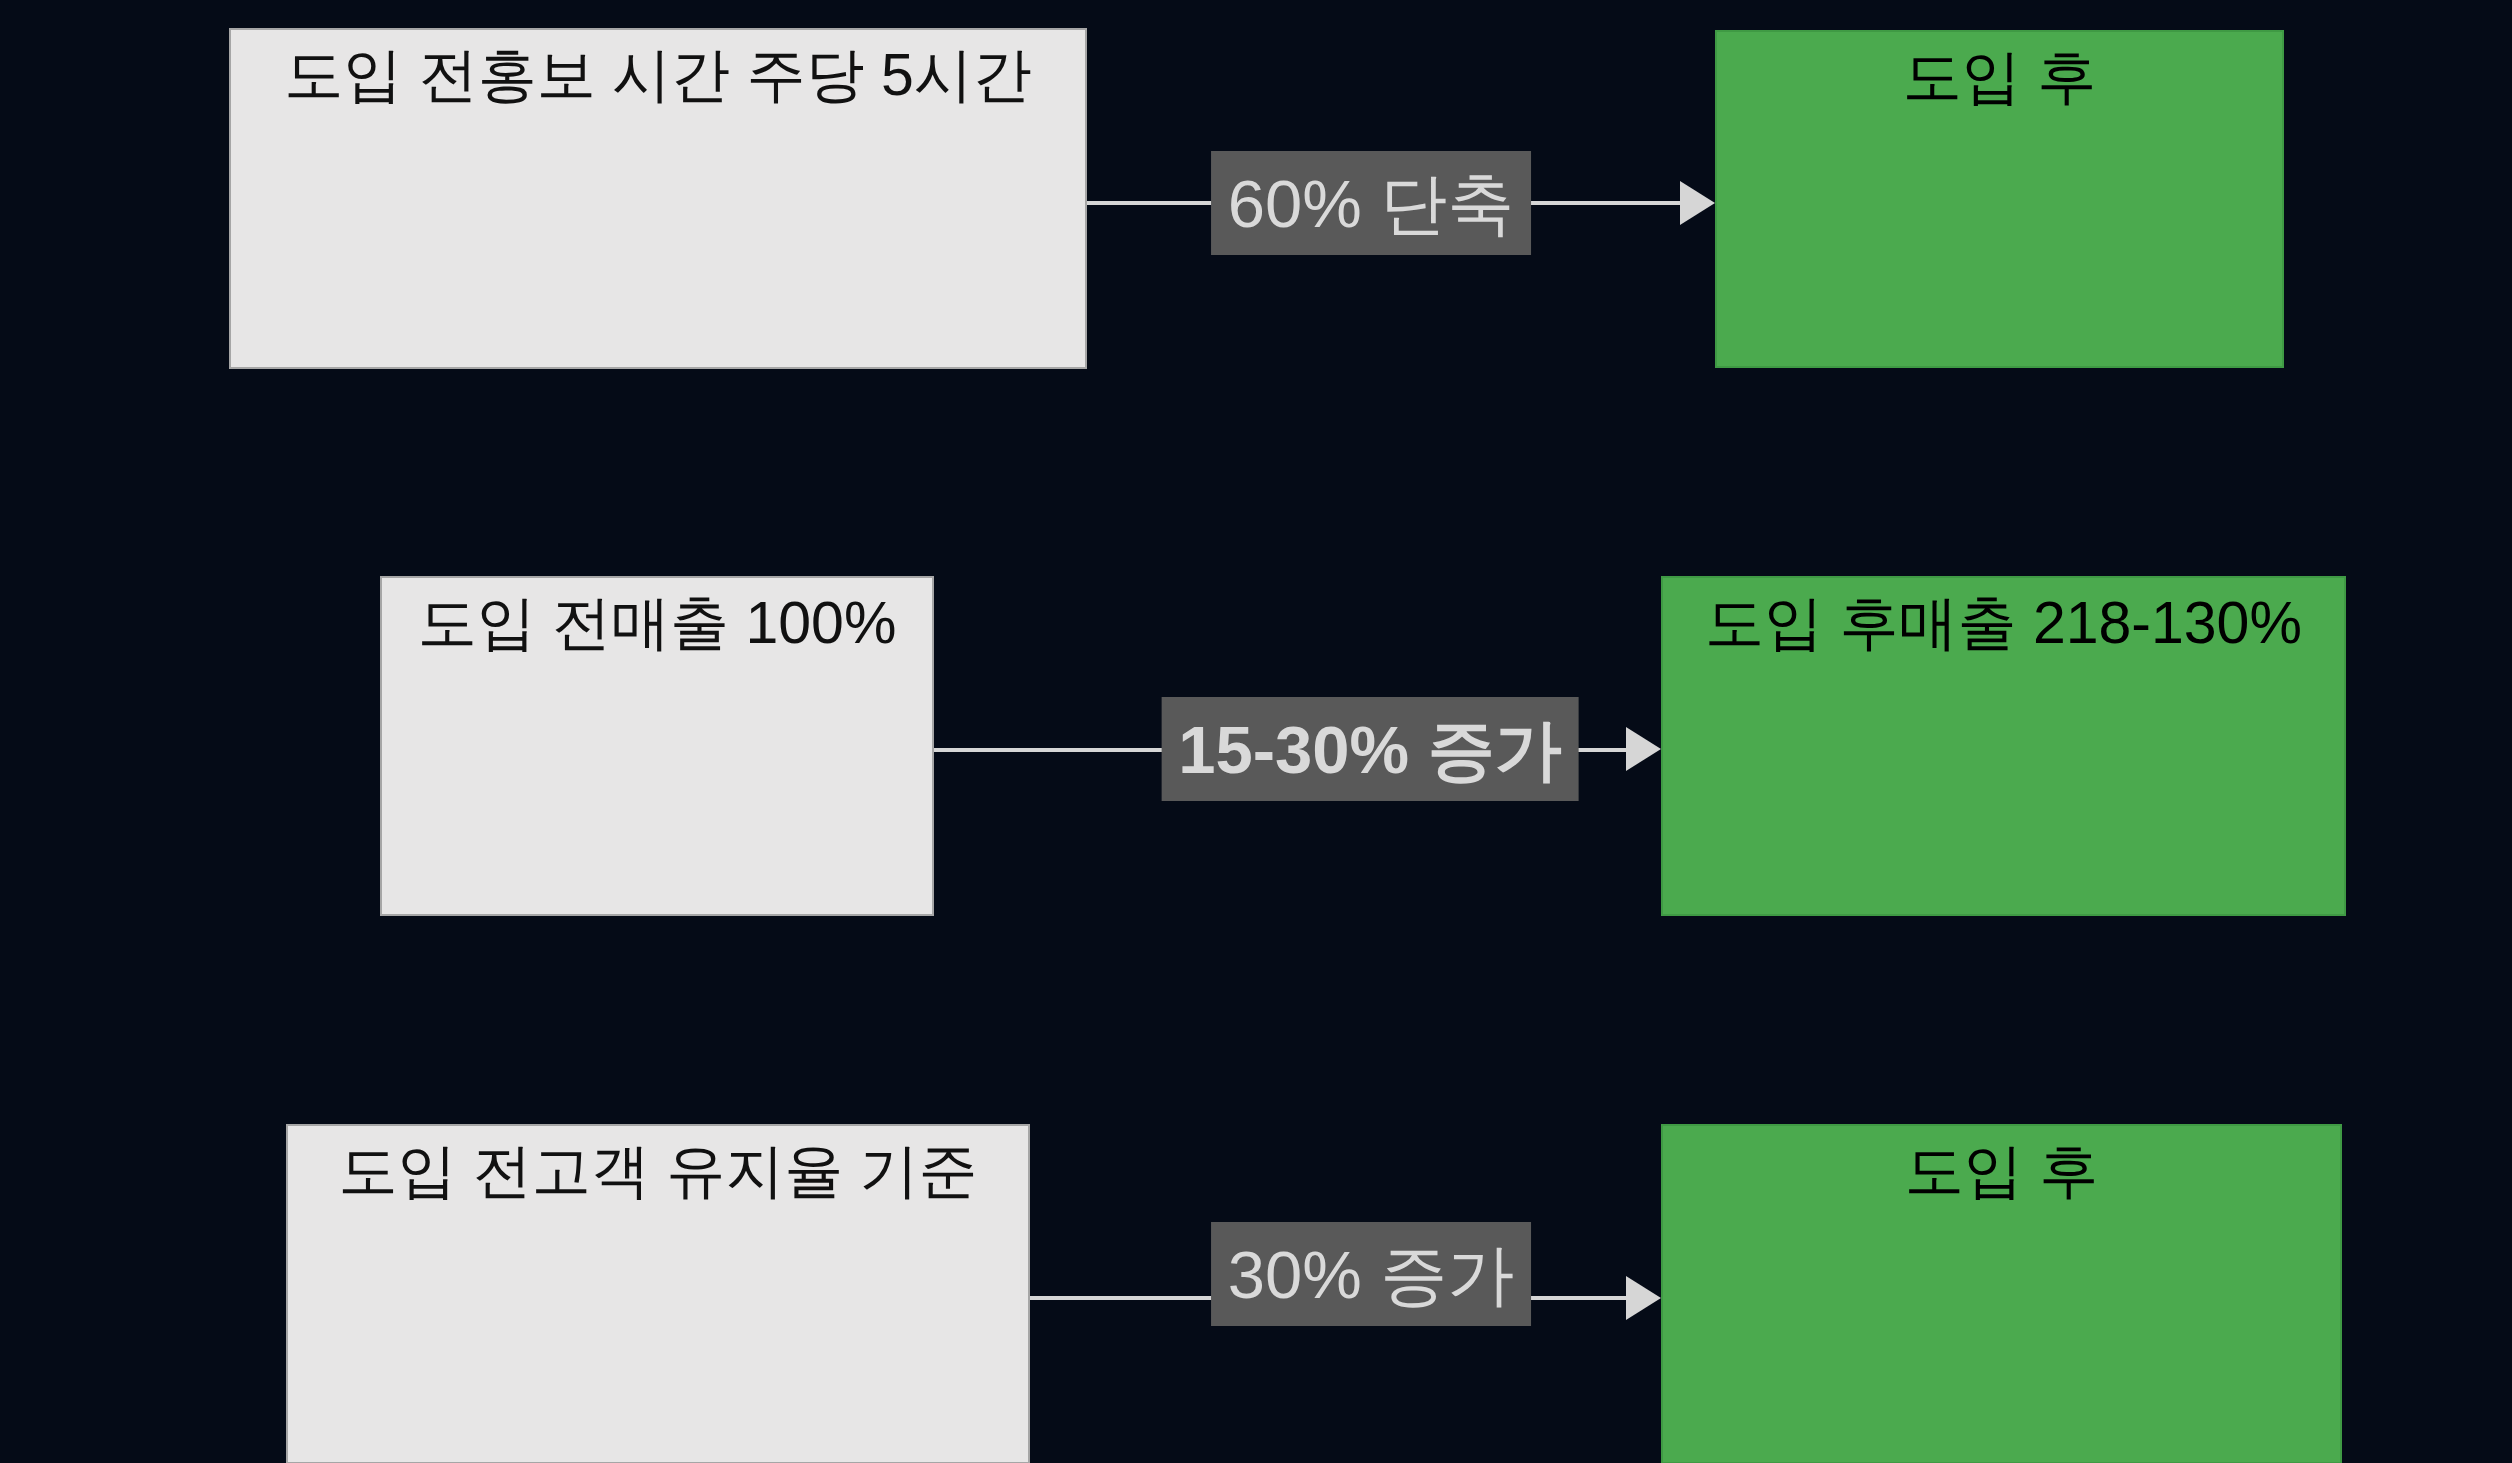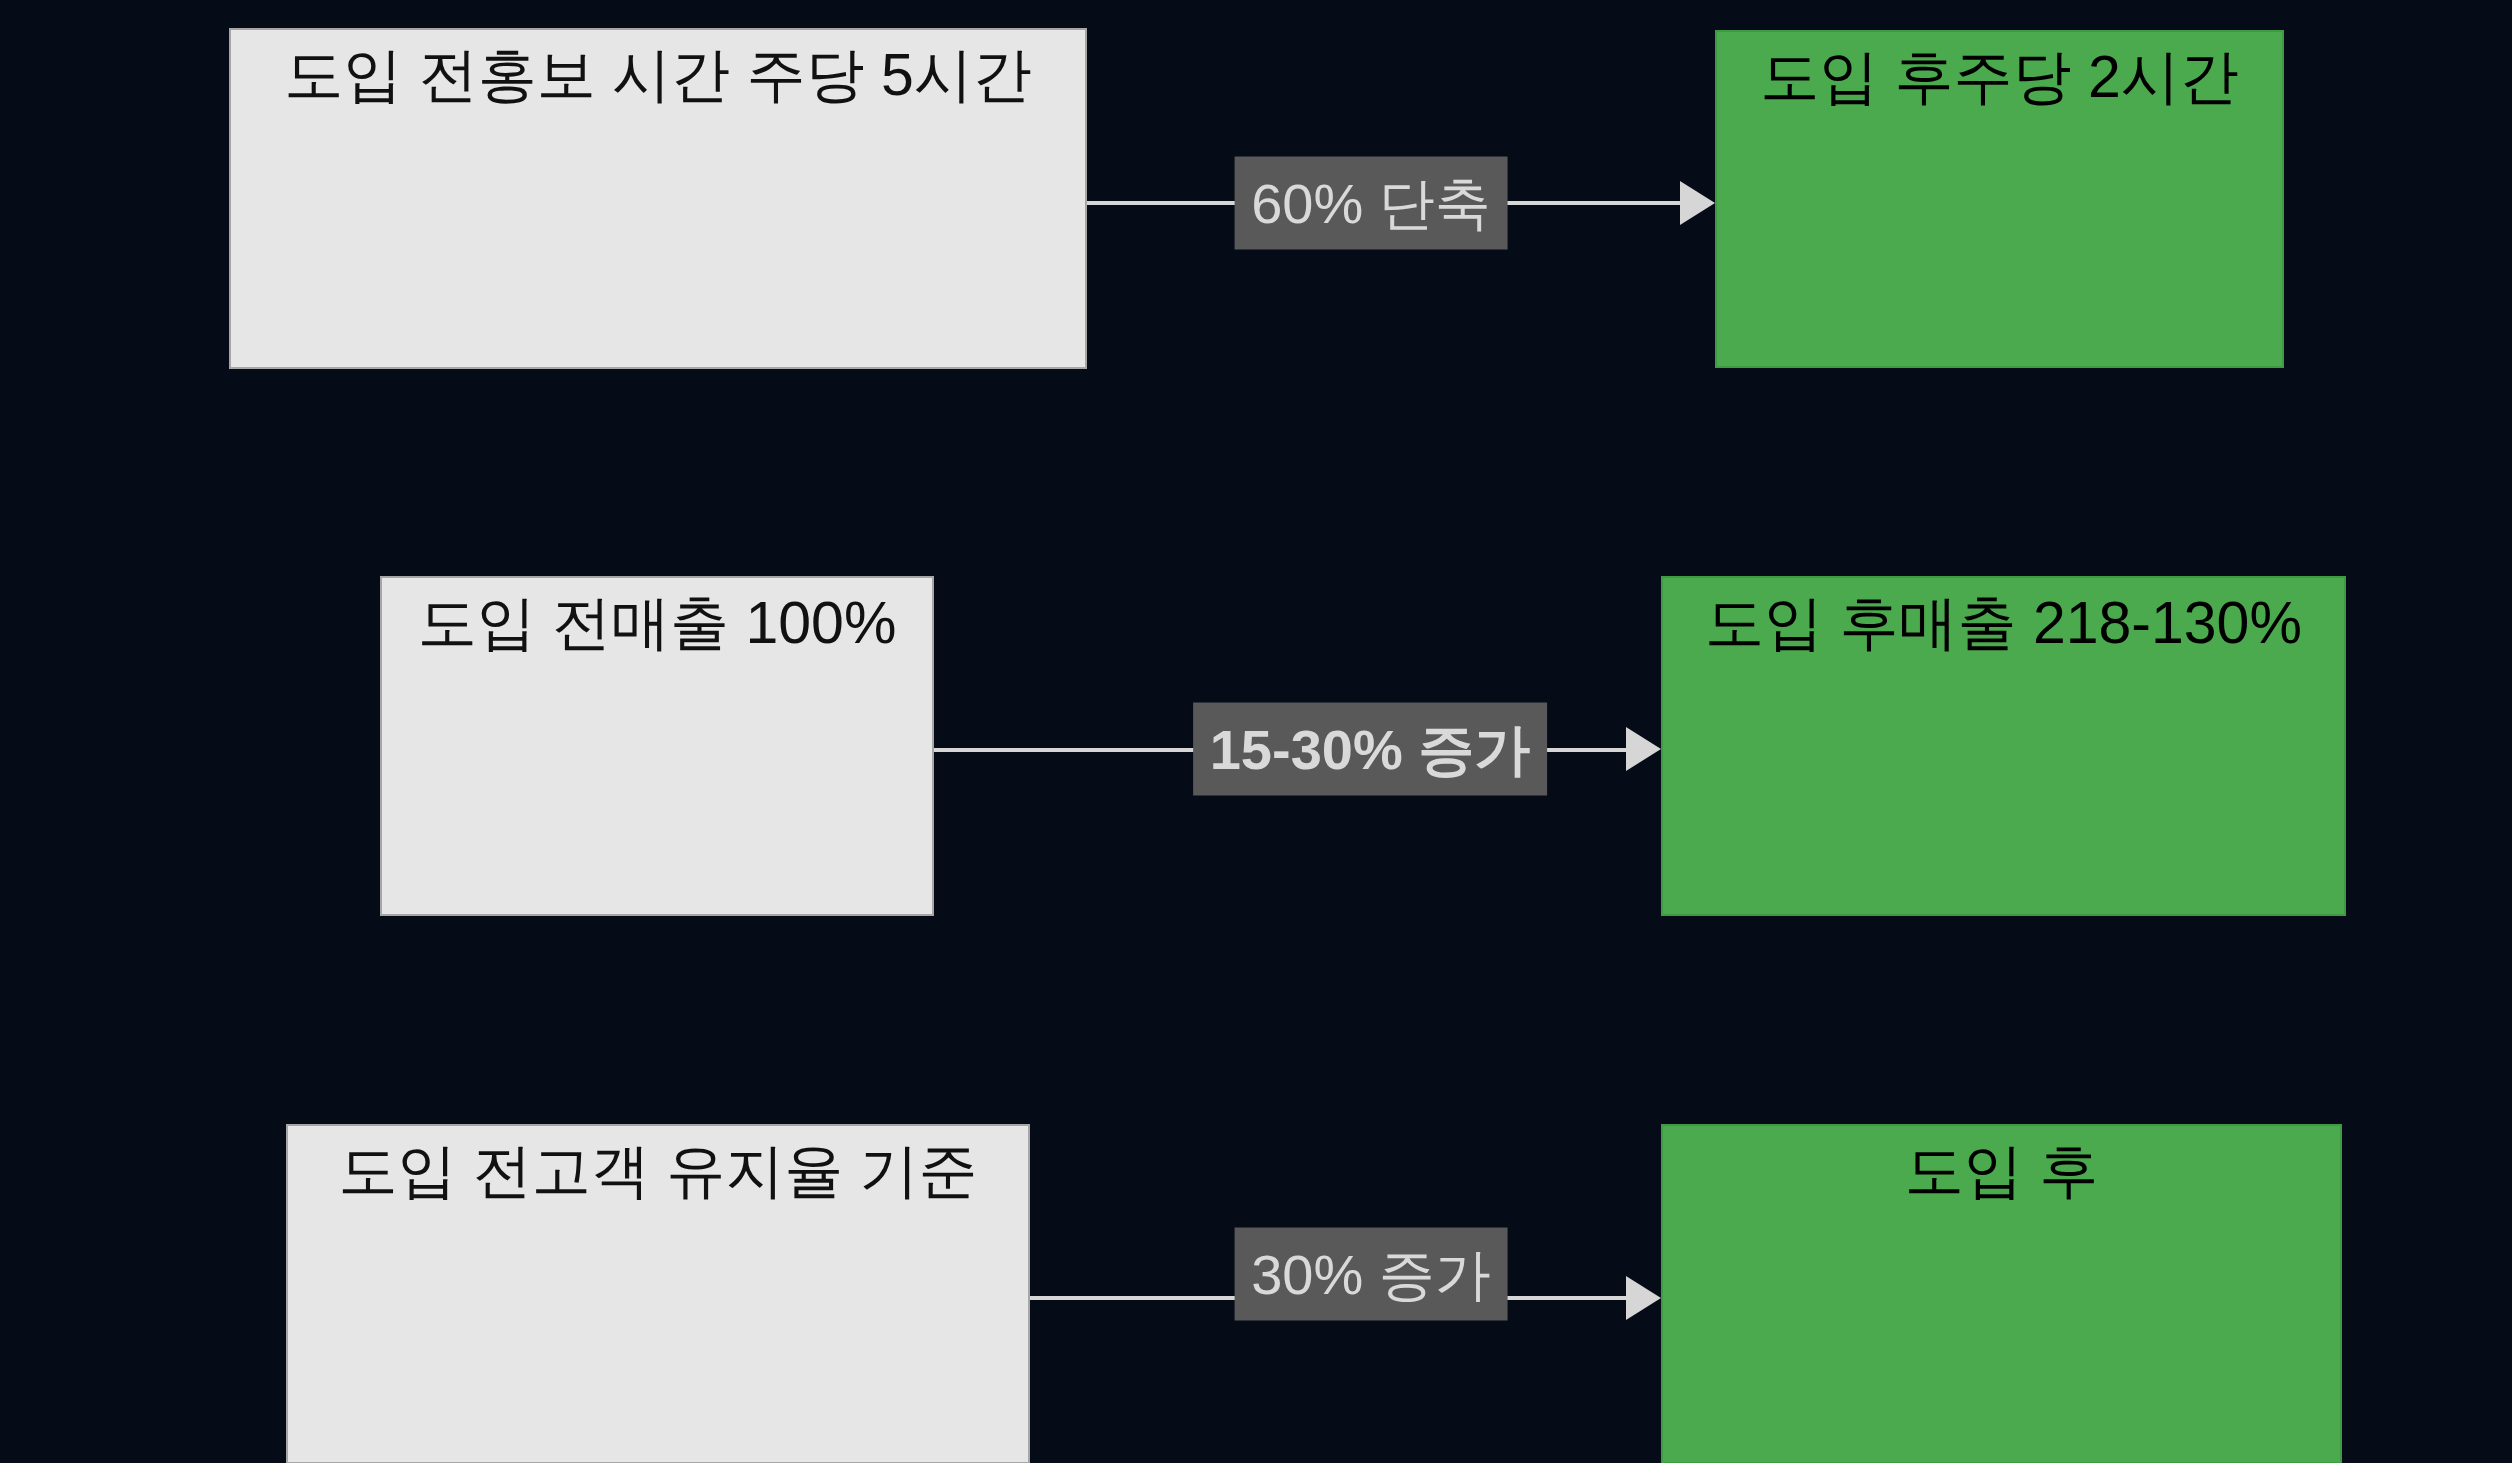--- a/index.html
+++ b/index.html
@@ -52,21 +52,21 @@
     height: 0;
     border-top: 22px solid transparent;
     border-bottom: 22px solid transparent;
     border-left: 35px solid var(--arrow, #d6d6d6);
   }
   .chip {
     position: absolute;
     transform: translate(-50%, -50%);
     background: var(--chip-bg, #595959);
     color: var(--chip-text, #d9d9d9);
-    font-size: 56px;
+    font-size: 67px;
     line-height: 1;
     padding: 18.5px 16.6px;
     white-space: nowrap;
     display: flex;
     align-items: center;
     justify-content: center;
     text-align: center;
   }
 
   
@@ -97,21 +97,20 @@
 
   <div class="box before-box r1-before">
     <div class="box-line">도입 전</div>
     <div class="box-line">홍보 시간 주당 5시간</div>
   </div>
   <div class="connector-line r1-line"></div>
   <div class="arrow-head r1-arrow"></div>
   <div class="chip r1-chip">60% 단축</div>
   <div class="box after-box r1-after">
     <div class="box-line">도입 후</div>
-    <div class="box-line">주당 2시간</div>
   </div>
 
   <div class="box before-box r2-before">
     <div class="box-line">도입 전</div>
     <div class="box-line">매출 100%</div>
   </div>
   <div class="connector-line r2-line"></div>
   <div class="arrow-head r2-arrow"></div>
   <div class="chip r2-chip">15-30% 증가</div>
   <div class="box after-box r2-after">

